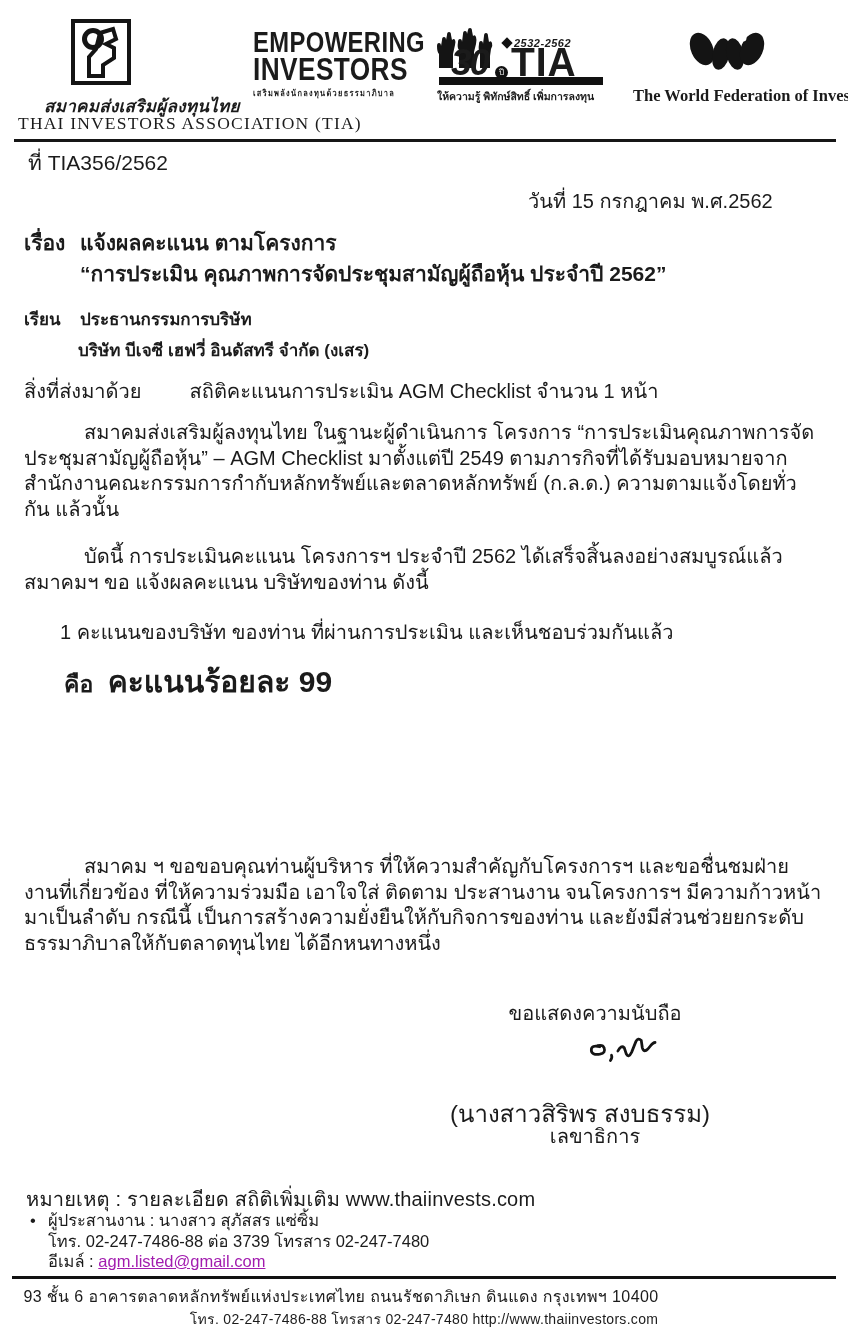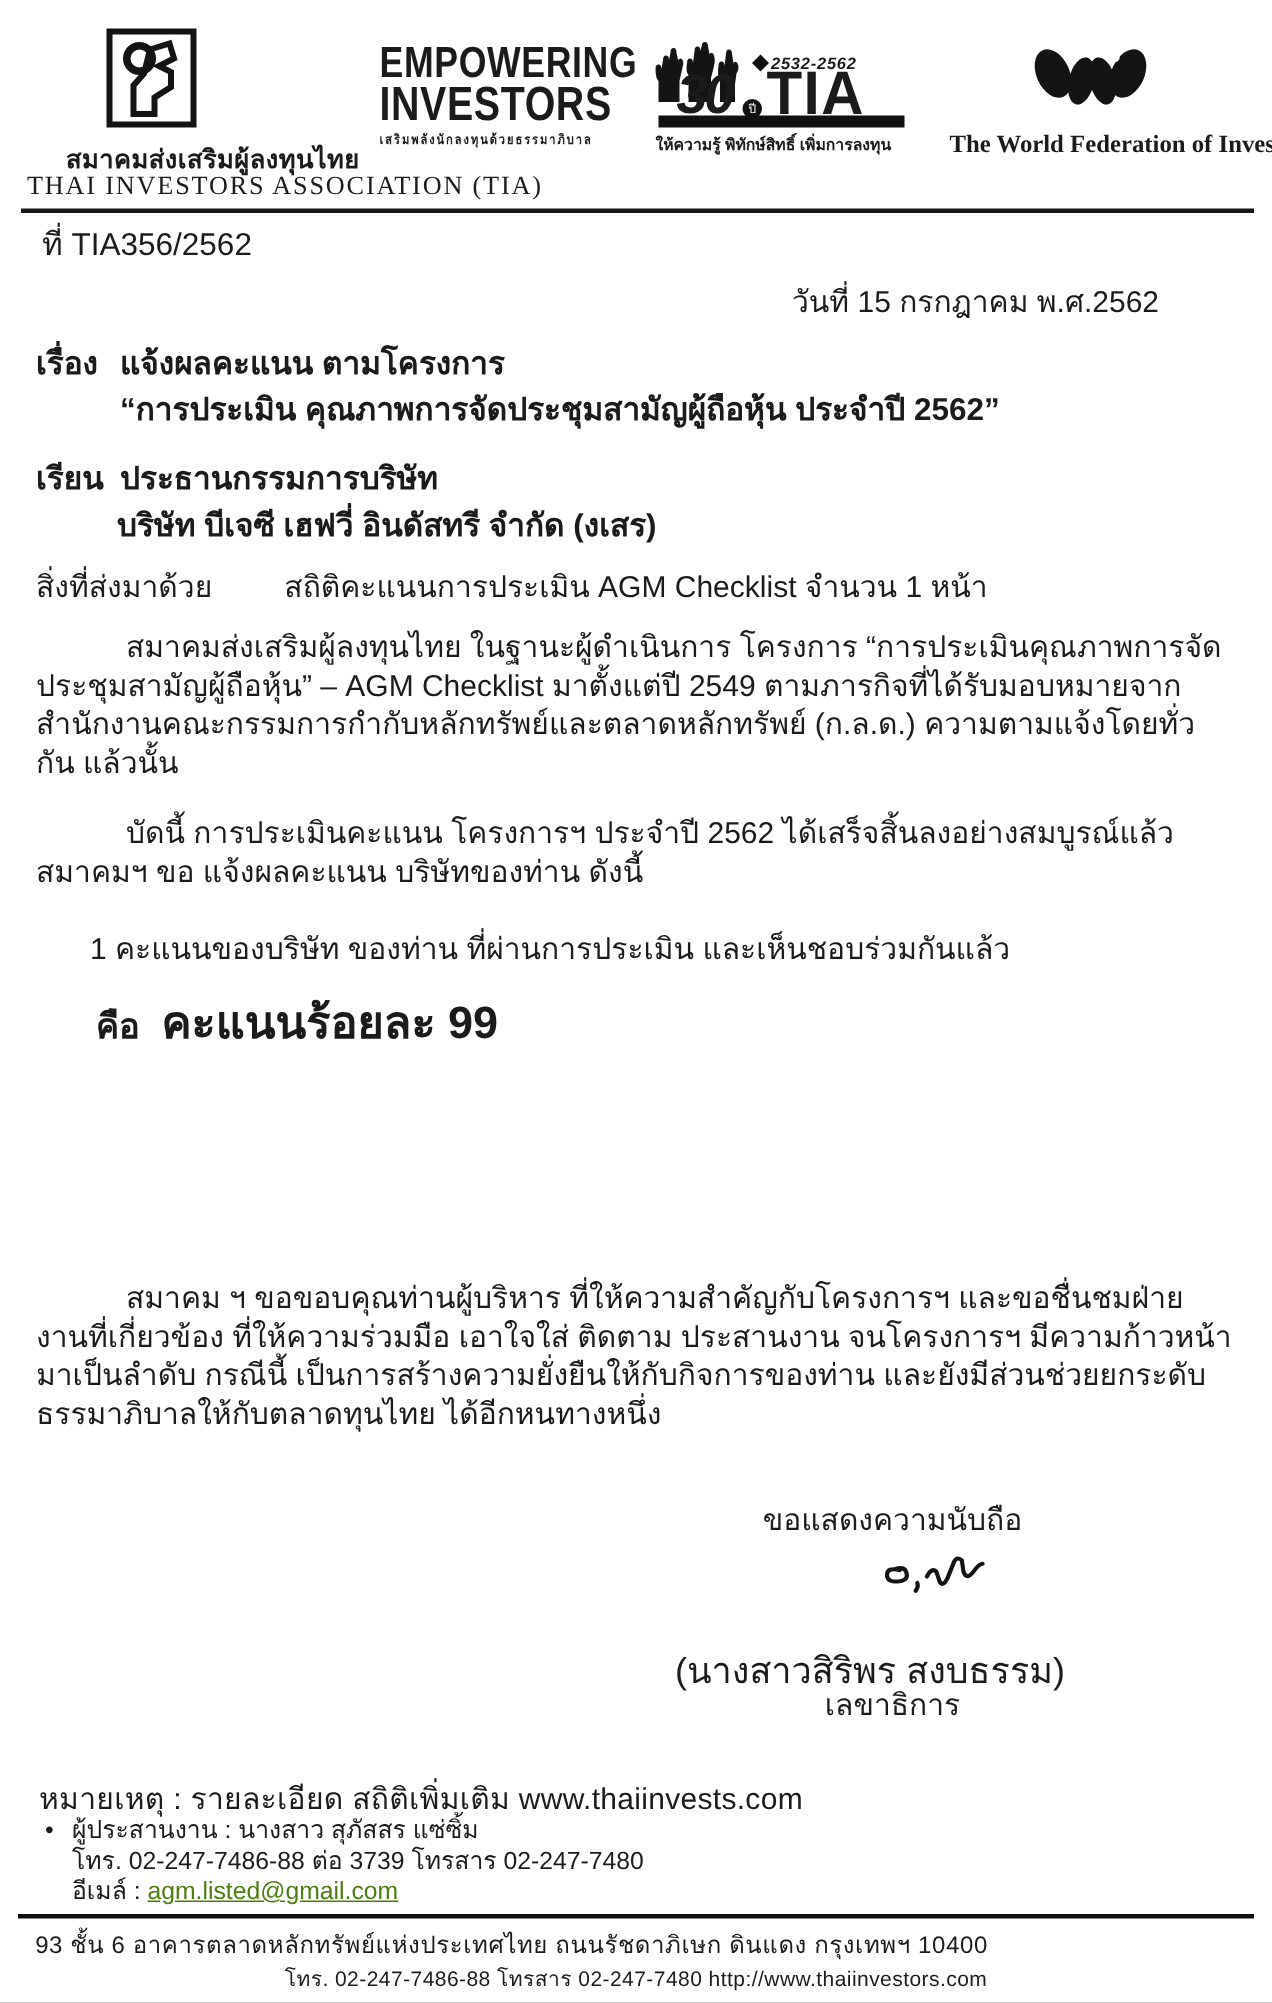--- a/index.html
+++ b/index.html
@@ -7,21 +7,21 @@
   .page {
     position:relative; width:848px; height:1335px; margin:0 auto;
     background:#ffffff; color:#1b1b1b;
     font-family:"Liberation Sans","DejaVu Sans",sans-serif;
     overflow:hidden;
   }
   .abs { position:absolute; }
 
   
   .tia-logo { left:70px; top:18px; width:62px; height:68px; }
-  .assoc-th { left:44px; top:92px; font-size:17px; font-weight:bold; letter-spacing:.3px; }
+  .assoc-th { left:44px; top:92px; font-size:17px; font-weight:bold; letter-spacing:.3px;font-style:italic; }
   .assoc-en { left:18px; top:113px; font-size:17.5px; font-family:"Liberation Serif","DejaVu Serif",serif; letter-spacing:1.2px; }
   .header-rule { left:14px; top:139px; width:822px; height:3px; background:#161616; }
 
   .emp-logo { left:253px; top:30px; width:190px; }
   .emp-inner { transform:scaleX(.82); transform-origin:left top; }
   .emp-l1 { font-size:29px; font-weight:900; line-height:.86; letter-spacing:.5px; }
   .emp-l2 { font-size:32px; font-weight:900; line-height:.88; letter-spacing:.5px; }
   .emp-tag { font-size:9px; font-weight:bold; letter-spacing:1.6px; margin-top:3px; white-space:nowrap; }
 
   .tia30 { left:435px; top:28px; width:178px; height:74px; }
@@ -39,21 +39,21 @@
 
   
   .ref   { left:28px;  top:146px; font-size:21px; }
   .date  { left:528px; top:185px; font-size:20px; }
 
   .block-row { display:flex; }
   .block-label { flex:0 0 56px; font-weight:bold; }
   .subject { left:24px; top:227px; font-size:21px; line-height:31px; width:790px; }
   .subject .cont { font-weight:bold; }
   .subject .line2 { margin-left:56px; font-weight:bold; }
-  .to { left:24px; top:304px; font-size:21px; line-height:31px; width:790px; }
+  .to { left:24px; top:304px; font-size:17px; line-height:31px; width:790px; }
   .to .cont { font-weight:bold; }
   .to .line2 { margin-left:54px; font-weight:bold; }
 
   .attach { left:24px; top:375px; font-size:20px; }
   .attach-label { display:inline-block; width:138px; }
   .attach-text { display:inline-block; margin-left:22px; }
 
   .para { left:24px; width:798px; font-size:20px; line-height:25.5px; }
   .para1 { top:420px; text-indent:60px; }
   .para2 { top:544px; text-indent:60px; }
@@ -68,21 +68,21 @@
   .signature { left:582px; top:1034px; width:76px; height:34px; }
   .signer-name  { left:450px; top:1094px; width:290px; text-align:left; font-size:24px; }
   .signer-title { left:450px; top:1120px; width:290px; text-align:center; font-size:20px; }
 
   
   .note { left:26px; top:1183px; font-size:20px; letter-spacing:.2px; }
   .contacts { left:30px; top:1210px; font-size:16.5px; line-height:20.5px; }
   .contacts .row { display:flex; }
   .contacts .bullet { width:18px; }
   .contacts .indent { margin-left:18px; }
-  .email-link { color:#4d7c0f; text-decoration:underline; }
+  .email-link { color:#a21caf; text-decoration:underline; }
 
   
   .footer-rule { left:12px; top:1276px; width:824px; height:3px; background:#111; }
   .footer-address { left:0; top:1284px; width:682px; text-align:center; font-size:16px; letter-spacing:.4px; }
   .footer-contact { left:0; top:1308px; width:848px; text-align:center; font-size:14px; letter-spacing:.3px; }
 </style>
 </head>
 <body>
 
 <div class="page">

